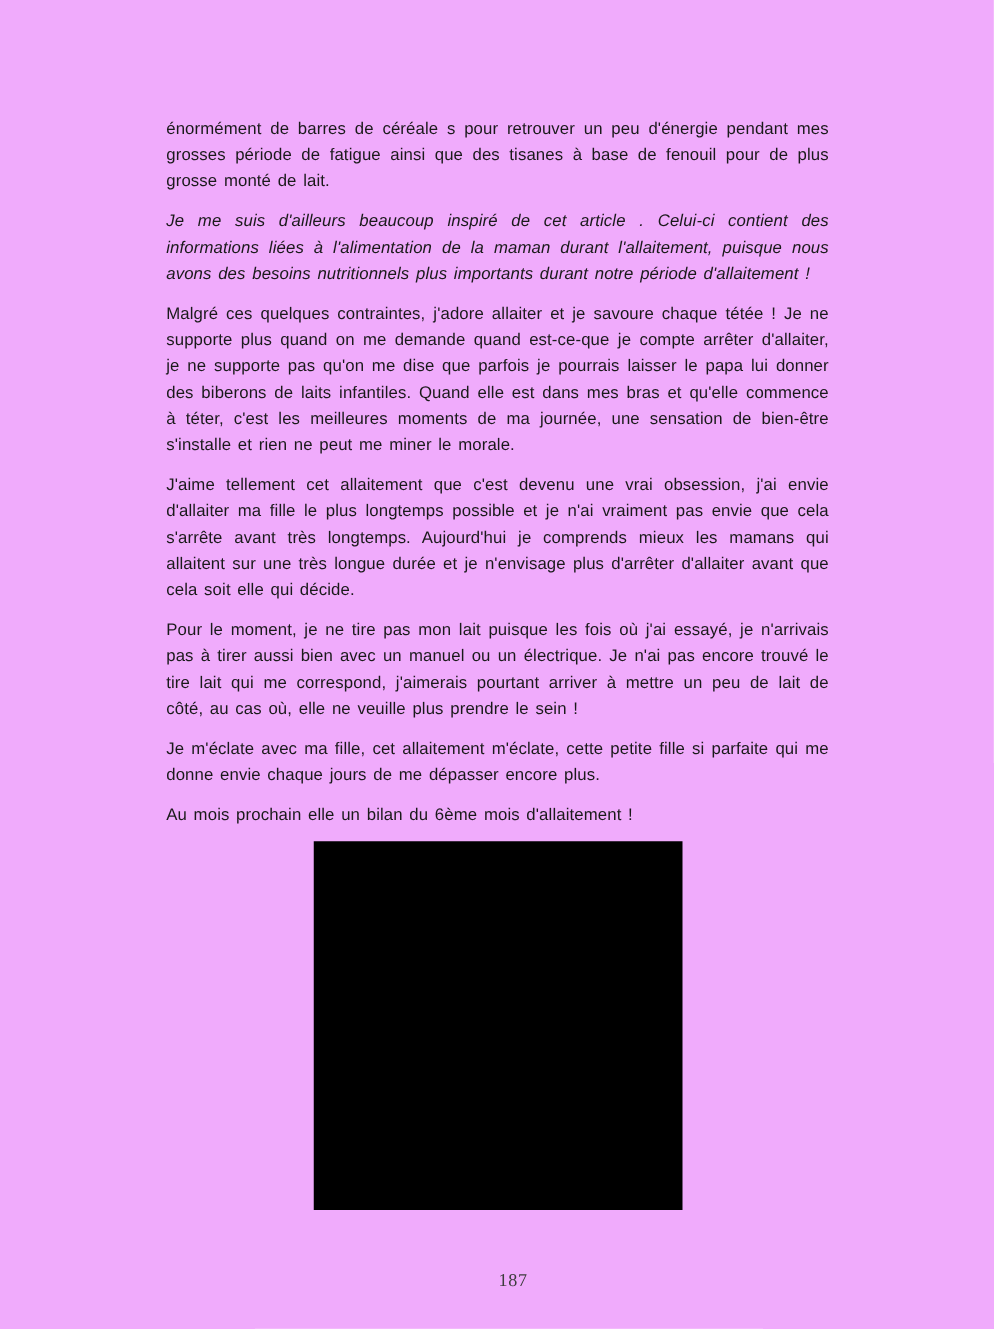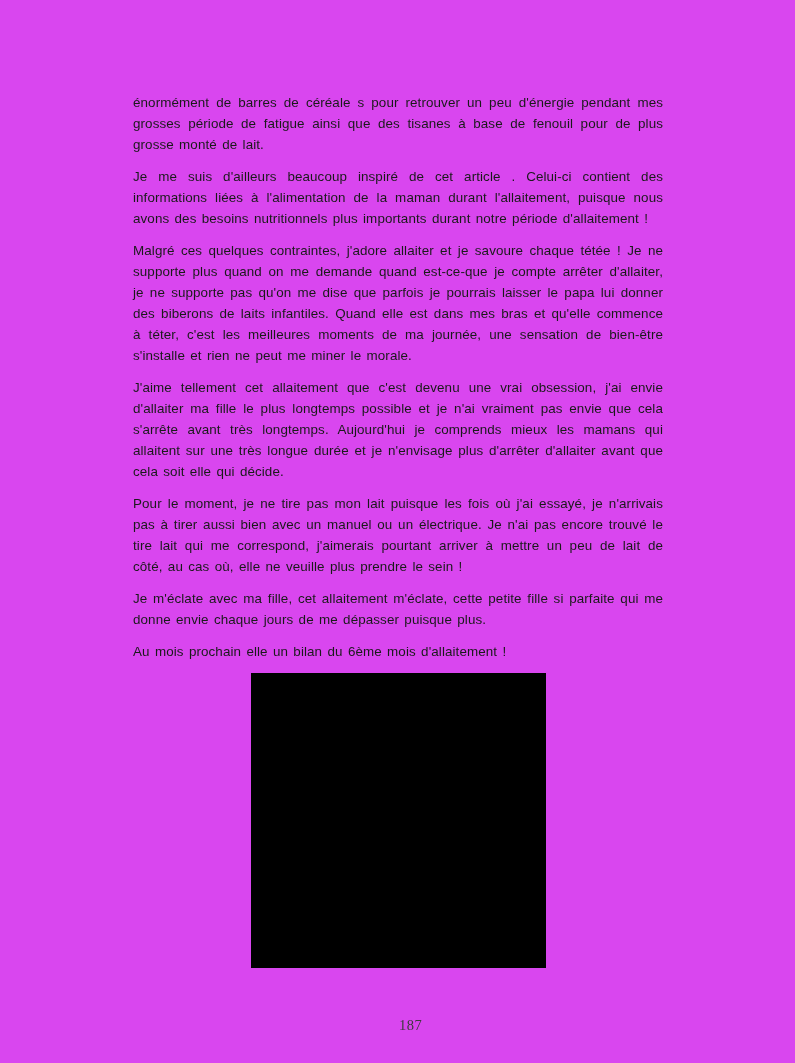--- a/index.html
+++ b/index.html
@@ -14,21 +14,21 @@
     position: relative;
     overflow: hidden;
     font-family: "Liberation Sans", "DejaVu Sans", sans-serif;
   }
   .page {
     position: absolute;
     left: 0;
     top: 0;
     width: 795px;
     height: 1063px;
-    background: #d946ef;
+    background: #f0abfc;
   }
   .text-block {
     position: absolute;
     left: 133px;
     top: 92px;
     width: 530px;
   }
   .para {
     margin: 0 0 11px 0;
     font-size: 13.4px;
@@ -64,25 +64,25 @@
     letter-spacing: 0.5px;
   }
 </style>
 </head>
 <body style="background: rgb(255, 255, 255);">
 
 <div class="page">
 
   <div class="text-block">
     <p class="para" style="color: rgb(26, 26, 26);">énormément de barres de céréale s pour retrouver un peu d'énergie pendant mes grosses période de fatigue ainsi que des tisanes à base de fenouil pour de plus grosse monté de lait.</p>
-    <p class="para" style="color: rgb(26, 26, 26);">Je me suis d'ailleurs beaucoup inspiré de cet article . Celui-ci contient des informations liées à l'alimentation de la maman durant l'allaitement, puisque nous avons des besoins nutritionnels plus importants durant notre période d'allaitement !</p>
+    <p class="para" style="color: rgb(26, 26, 26); font-style: italic;">Je me suis d'ailleurs beaucoup inspiré de cet article . Celui-ci contient des informations liées à l'alimentation de la maman durant l'allaitement, puisque nous avons des besoins nutritionnels plus importants durant notre période d'allaitement !</p>
     <p class="para" style="color: rgb(26, 26, 26);">Malgré ces quelques contraintes, j'adore allaiter et je savoure chaque tétée ! Je ne supporte plus quand on me demande quand est-ce-que je compte arrêter d'allaiter, je ne supporte pas qu'on me dise que parfois je pourrais laisser le papa lui donner des biberons de laits infantiles. Quand elle est dans mes bras et qu'elle commence à téter, c'est les meilleures moments de ma journée, une sensation de bien-être s'installe et rien ne peut me miner le morale.</p>
     <p class="para" style="color: rgb(26, 26, 26);">J'aime tellement cet allaitement que c'est devenu une vrai obsession, j'ai envie d'allaiter ma fille le plus longtemps possible et je n'ai vraiment pas envie que cela s'arrête avant très longtemps. Aujourd'hui je comprends mieux les mamans qui allaitent sur une très longue durée et je n'envisage plus d'arrêter d'allaiter avant que cela soit elle qui décide.</p>
     <p class="para" style="color: rgb(26, 26, 26);">Pour le moment, je ne tire pas mon lait puisque les fois où j'ai essayé, je n'arrivais pas à tirer aussi bien avec un manuel ou un électrique. Je n'ai pas encore trouvé le tire lait qui me correspond, j'aimerais pourtant arriver à mettre un peu de lait de côté, au cas où, elle ne veuille plus prendre le sein !</p>
-    <p class="para" style="color: rgb(26, 26, 26);">Je m'éclate avec ma fille, cet allaitement m'éclate, cette petite fille si parfaite qui me donne envie chaque jours de me dépasser puisque plus.</p>
+    <p class="para" style="color: rgb(26, 26, 26);">Je m'éclate avec ma fille, cet allaitement m'éclate, cette petite fille si parfaite qui me donne envie chaque jours de me dépasser encore plus.</p>
     <p class="para" style="color: rgb(26, 26, 26);">Au mois prochain elle un bilan du 6ème mois d'allaitement !</p>
 
     <div class="image-block" style="background: rgb(0, 0, 0);"></div>
   </div>
 
   <div class="footer">
     <span class="page-number" style="color: rgb(60, 60, 60);">187</span>
   </div>
 
 </div>

